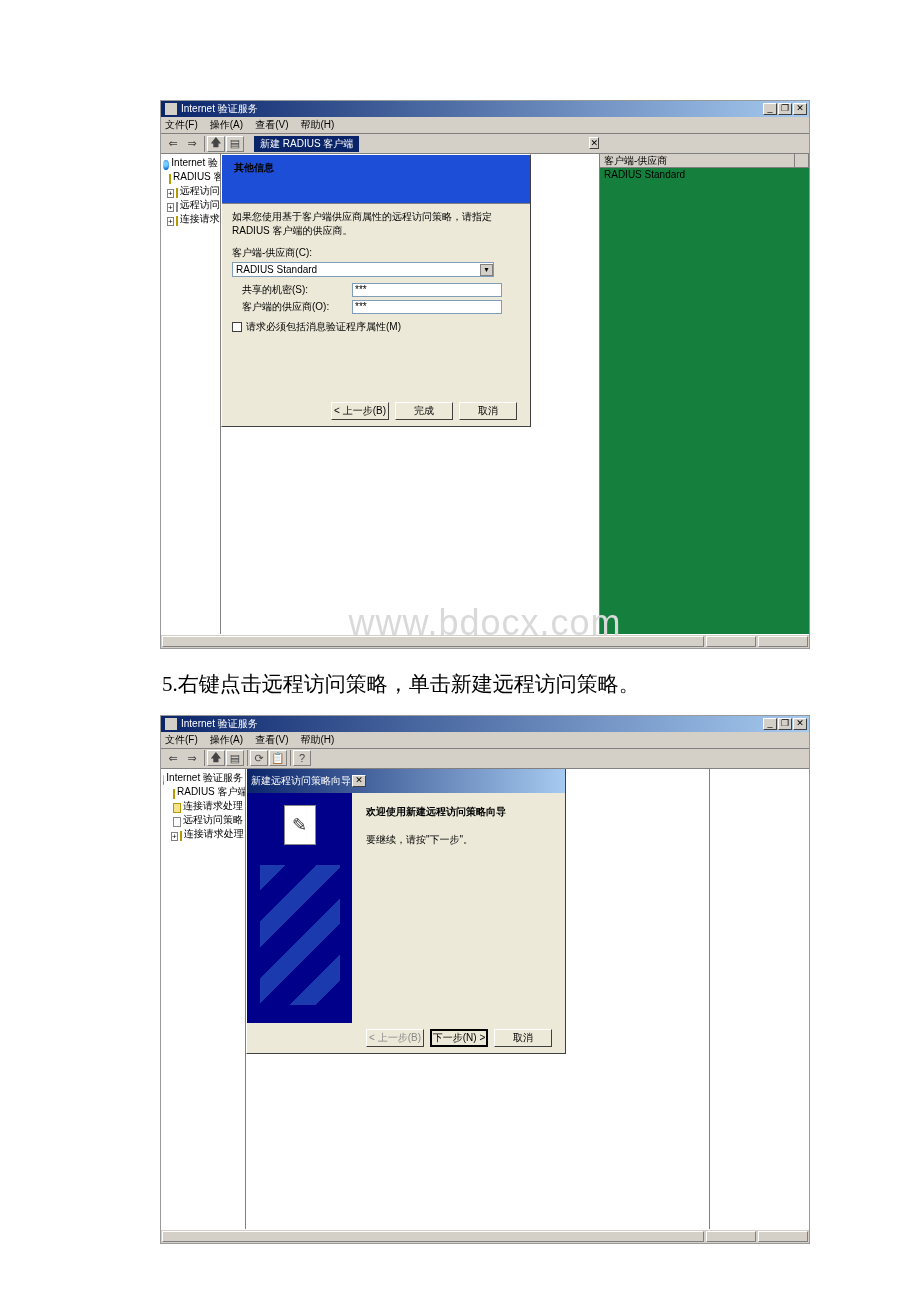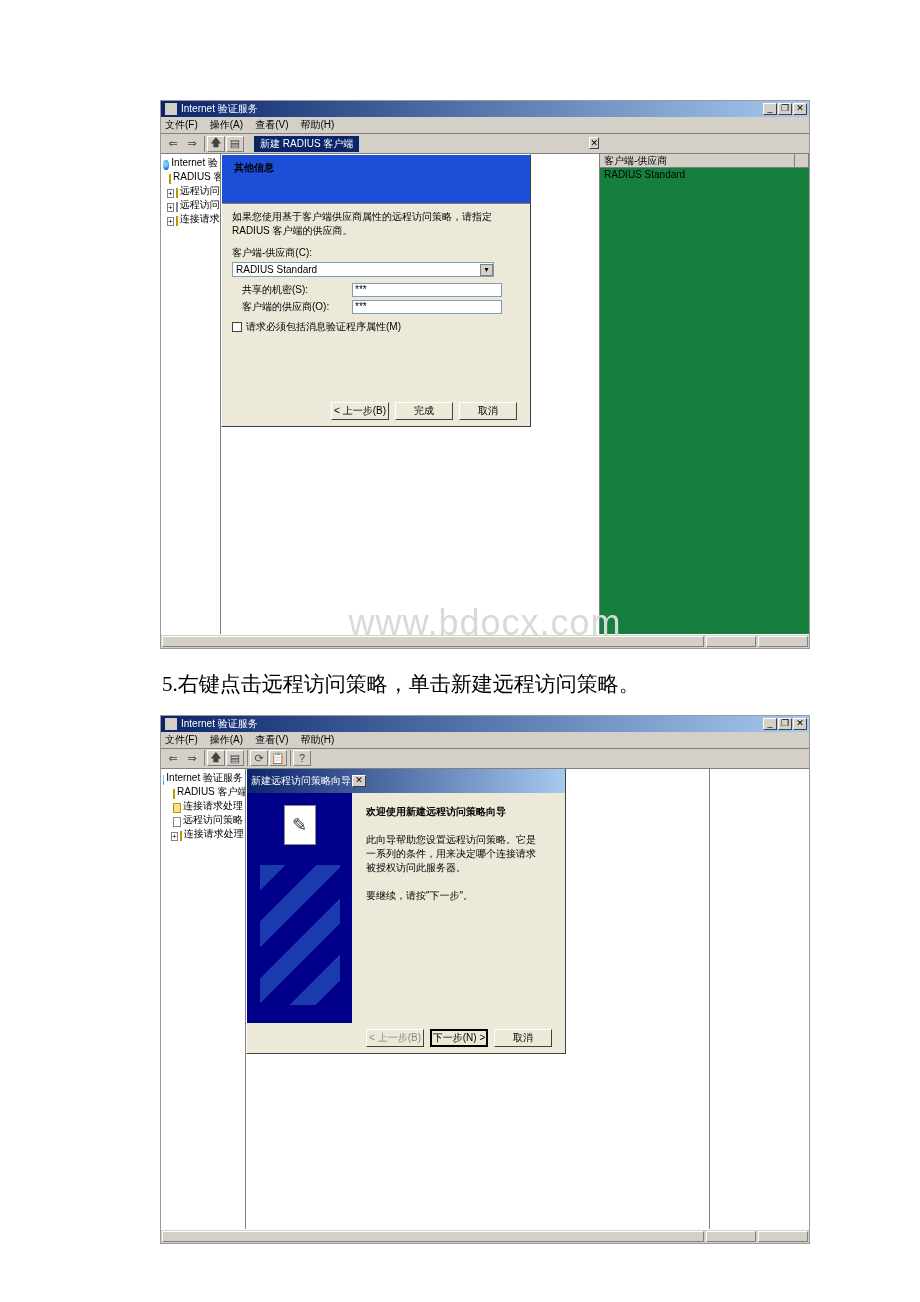--- a/index.html
+++ b/index.html
@@ -365,21 +365,20 @@
             <span class="spacer"></span>
             <span class="winbtn">✕</span>
           </div>
           <div class="wizard-body">
             <div class="wizard-left">
               <div class="wizard-icon">✎</div>
               <div class="wizard-stripes"></div>
             </div>
             <div class="wizard-right">
               <div style="font-weight:bold;margin-bottom:14px;">欢迎使用新建远程访问策略向导</div>
-              <div style="margin-bottom:14px;">此向导帮助您设置远程访问策略。它是一系列的条件，用来决定哪个连接请求被授权访问此服务器。</div>
               <div>要继续，请按"下一步"。</div>
             </div>
           </div>
           <div class="btn-row">
             <div class="wbtn disabled">&lt; 上一步(B)</div>
             <div class="wbtn default">下一步(N) &gt;</div>
             <div class="wbtn">取消</div>
           </div>
         </div>
       </div>

